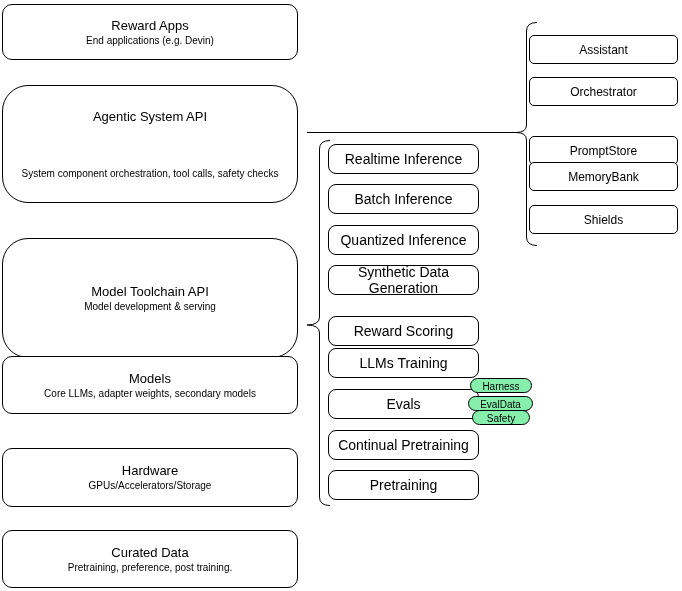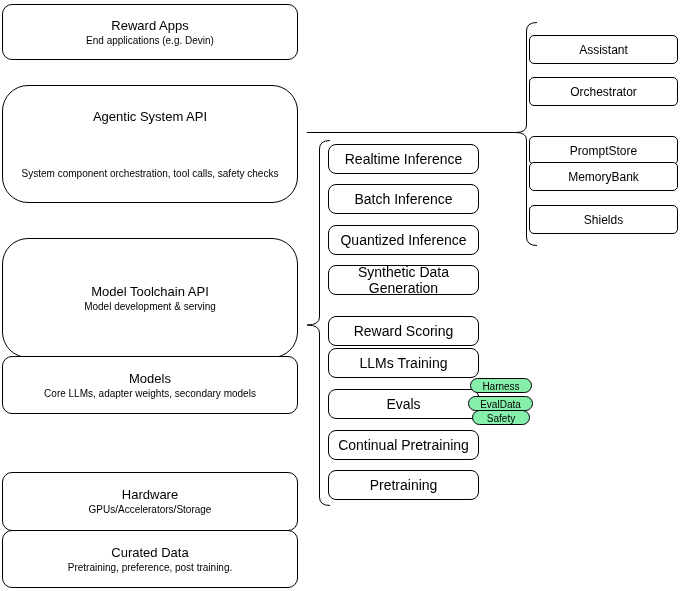--- a/index.html
+++ b/index.html
@@ -83,21 +83,21 @@
   <div class="node lbox r26" style="top:223px;height:120px;margin-top:15px;">
     <div class="title">Model Toolchain API</div>
     <div class="subtitle">Model development &amp; serving</div>
   </div>
 
   <div class="node lbox r10" style="top:356px;height:58px;">
     <div class="title">Models</div>
     <div class="subtitle">Core LLMs, adapter weights, secondary models</div>
   </div>
 
-  <div class="node lbox r10" style="top:448px;height:59px;margin-top:24px;">
+  <div class="node lbox r10" style="top:448px;height:59px;">
     <div class="title">Hardware</div>
     <div class="subtitle">GPUs/Accelerators/Storage</div>
   </div>
 
   <div class="node lbox r10" style="top:530px;height:58px;">
     <div class="title">Curated Data</div>
     <div class="subtitle">Pretraining, preference, post training.</div>
   </div>
 
   <div class="node mbox" style="top:144px;">

